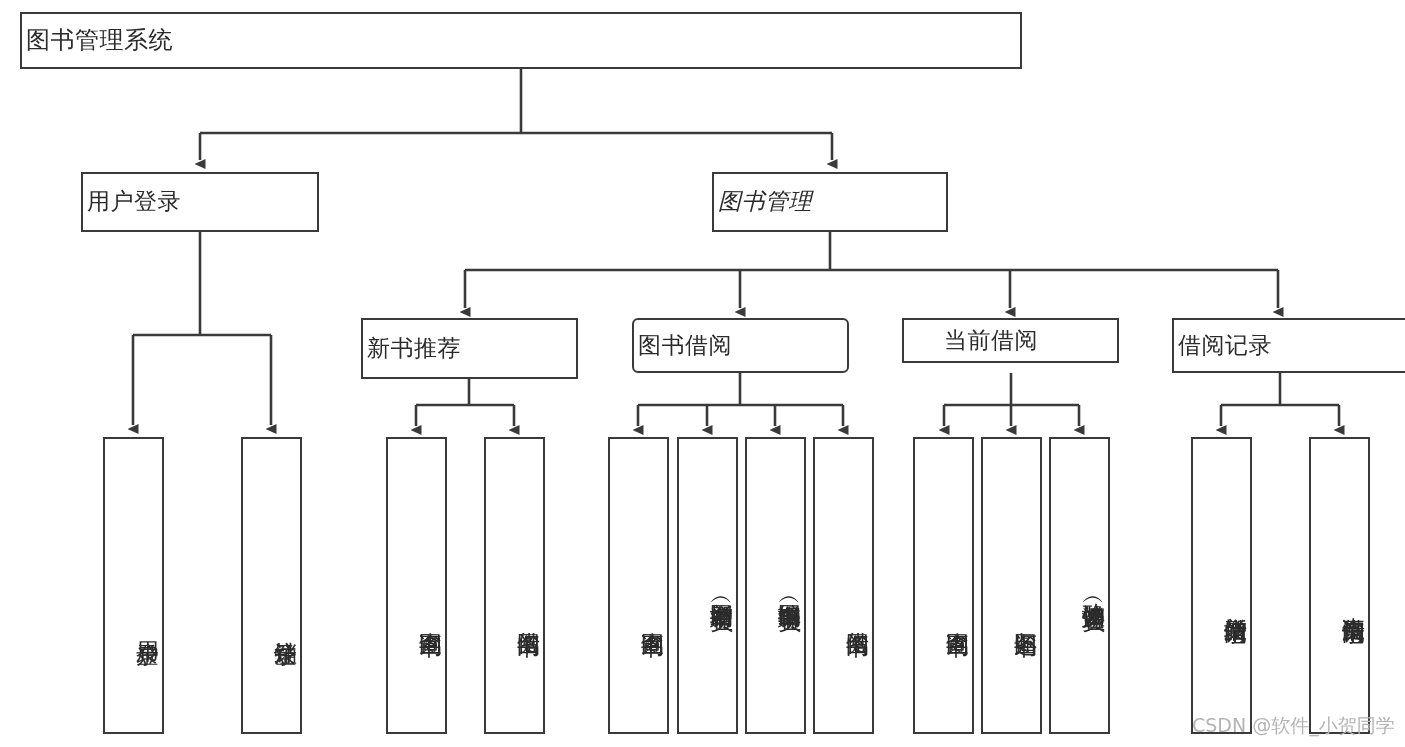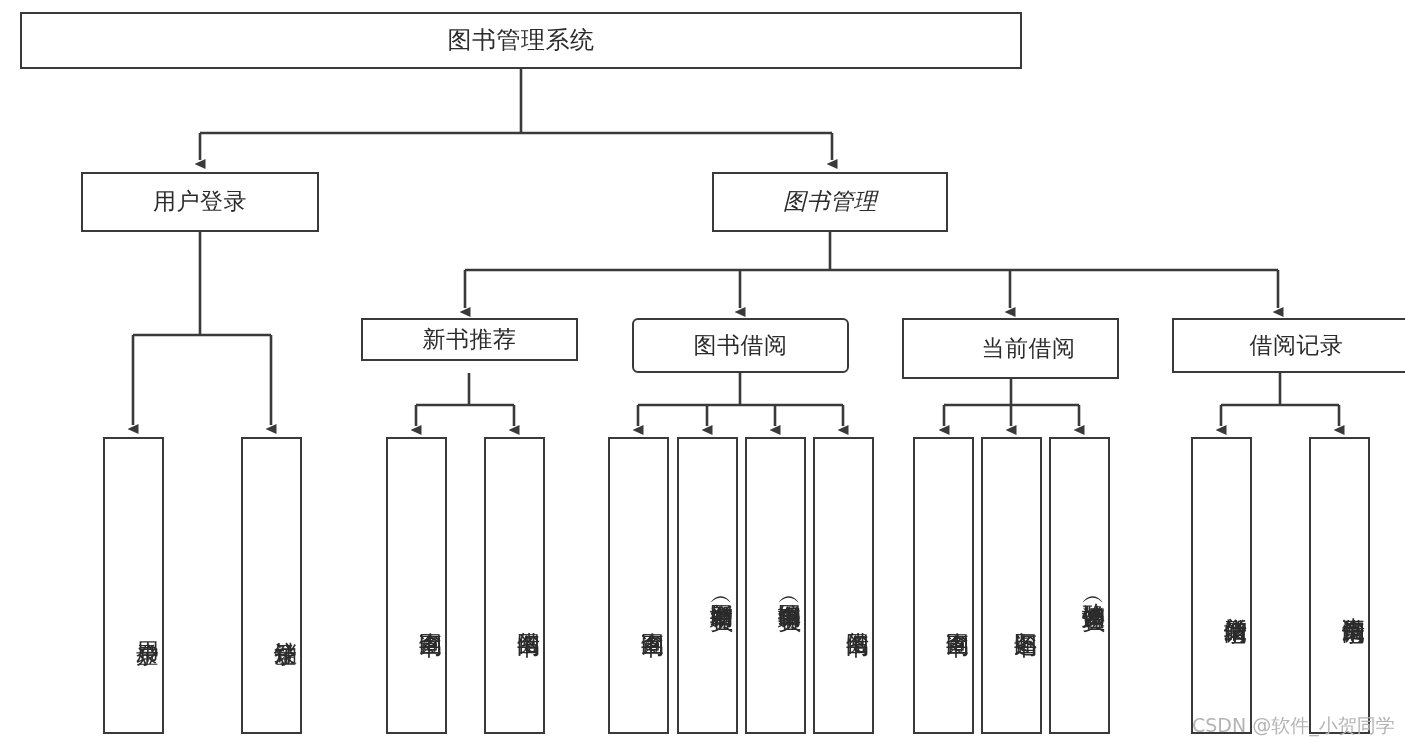--- a/index.html
+++ b/index.html
@@ -26,21 +26,20 @@
     height: 747px;
   }
   .node {
     position: absolute;
     box-sizing: border-box;
     border: 2.5px solid #3a3a3a;
     background: #ffffff;
     color: #2b2b2b;
     display: flex;
     align-items: center;
-    justify-content: center;
     text-align: center;
     z-index: 2;
   }
   .node-h {
     font-size: 23px;
     line-height: 1.2;
     letter-spacing: 0.5px;
     padding: 2px 4px;
   }
   .node-root {
@@ -127,27 +126,27 @@
     <span>图书管理系统</span>
   </div>
 
   <div class="node node-h" style="left:81px; top:172px; width:238px; height:60px;">
     <span>用户登录</span>
   </div>
   <div class="node node-h" style="left:712px; top:172px; width:236px; height:60px;font-style:italic;">
     <span>图书管理</span>
   </div>
 
-  <div class="node node-h" style="left:361px; top:318px; width:217px; height:43px;">
+  <div class="node node-h" style="left:361px; top:318px; width:217px; height:61px;">
     <span>新书推荐</span>
   </div>
   <div class="node node-h" style="left:632px; top:318px; width:217px; height:55px;border-radius:6px;">
     <span>图书借阅</span>
   </div>
-  <div class="node node-h" style="left:902px; top:318px; width:217px; height:61px;padding-left:40px;">
+  <div class="node node-h" style="left:902px; top:318px; width:217px; height:45px;padding-left:40px;">
     <span>当前借阅</span>
   </div>
   <div class="node node-h" style="left:1172px; top:318px; width:249px; height:55px;">
     <span>借阅记录</span>
   </div>
 
   <div class="node node-v" style="left:103px; top:437px; width:61px; height:297px; padding-top:78px;">
     <span>用户登录</span>
   </div>
   <div class="node node-v" style="left:241px; top:437px; width:61px; height:297px; padding-top:78px;">

